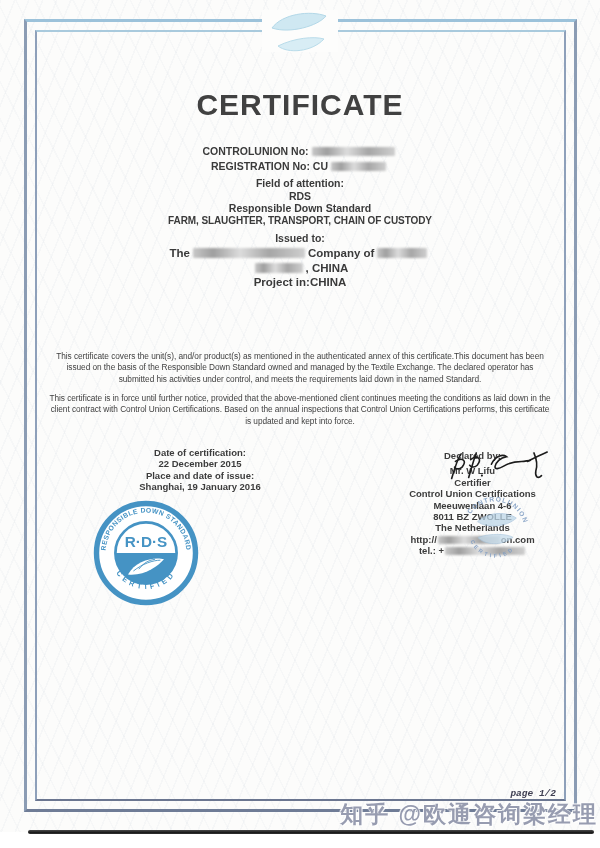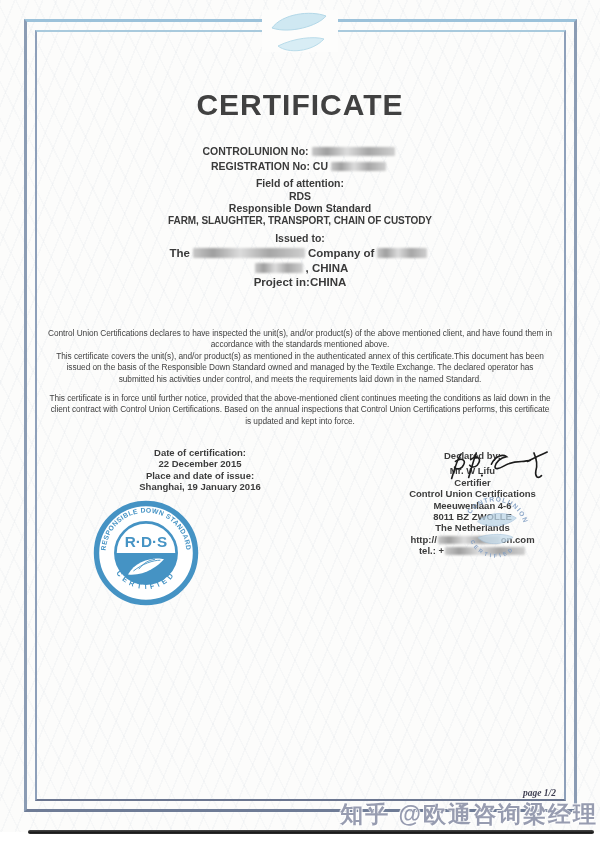--- a/index.html
+++ b/index.html
@@ -54,21 +54,21 @@
     filter:blur(1.1px); }
   .r-w83{width:83px;} .r-w55{width:55px;} .r-w112{width:112px;height:10px;}
   .r-w50{width:50px;height:10px;} .r-w48{width:48px;height:10px;}
   .r-w62{width:62px;height:8px;margin:0 1px;} .r-w80{width:80px;height:8px;margin:0 1px;}
 
   #rds-logo { top:499px; left:92px; }
   #cu-stamp { top:492px; left:456px; transform:rotate(10deg); opacity:.88; z-index:6; }
   #signature { top:450px; left:446px; z-index:4; }
   #top-feather { top:2px; left:252px; z-index:3; }
 
-  #pagenum { top:788px; right:44px; font-family:Liberation Serif, serif;
+  #pagenum { top:788px; right:44px; font-family:Liberation Mono, monospace;
     font-style:italic; font-weight:700; font-size:9.5px; color:#3f3f52;text-align:right; }
 
   #watermark { top:799px; right:2px; z-index:9; white-space:nowrap;
     font-size:23px; font-weight:700; letter-spacing:2px;
     color:rgba(122,128,154,0.78);
     text-shadow:0 0 2px #ffffff, 1px 1px 0 rgba(255,255,255,.85), -1px -1px 0 rgba(255,255,255,.85); }
 
   #paper-shadow { top:830px; left:28px; width:566px; height:4px; z-index:8;
     background:linear-gradient(180deg,#4a4a4a,#161616 70%, #3a3a3a); border-radius:2px;
     filter:blur(0.4px); }
@@ -108,21 +108,20 @@
     <div>
       <span>The</span><span class="redact r-w112"></span><span>Company of</span><span class="redact r-w50"></span>
     </div>
     <div>
       <span class="redact r-w48"></span><span>, CHINA</span>
     </div>
     <div>Project in:CHINA</div>
   </div>
 
 
-  <div id="para1" class="abs para">Control Union Certifications declares to have inspected the unit(s), and/or product(s) of the above mentioned client, and have found them in accordance with the standards mentioned above.</div>
   <div id="para2" class="abs para">This certificate covers the unit(s), and/or product(s) as mentioned in the authenticated annex of this certificate.This document has been issued on the basis of the Responsible Down Standard owned and managed by the Textile Exchange. The declared operator has submitted his activities under control, and meets the requirements laid down in the named Standard.</div>
   <div id="para3" class="abs para">This certificate is in force until further notice, provided that the above-mentioned client continues meeting the conditions as laid down in the client contract with Control Union Certifications. Based on the annual inspections that Control Union Certifications performs, this certificate is updated and kept into force.</div>
 
   <div id="leftcol" class="abs col">
     <div>Date of certification:</div>
     <div>22 December 2015</div>
     <div>Place and date of issue:</div>
     <div>Shanghai, 19 January 2016</div>
   </div>
 

